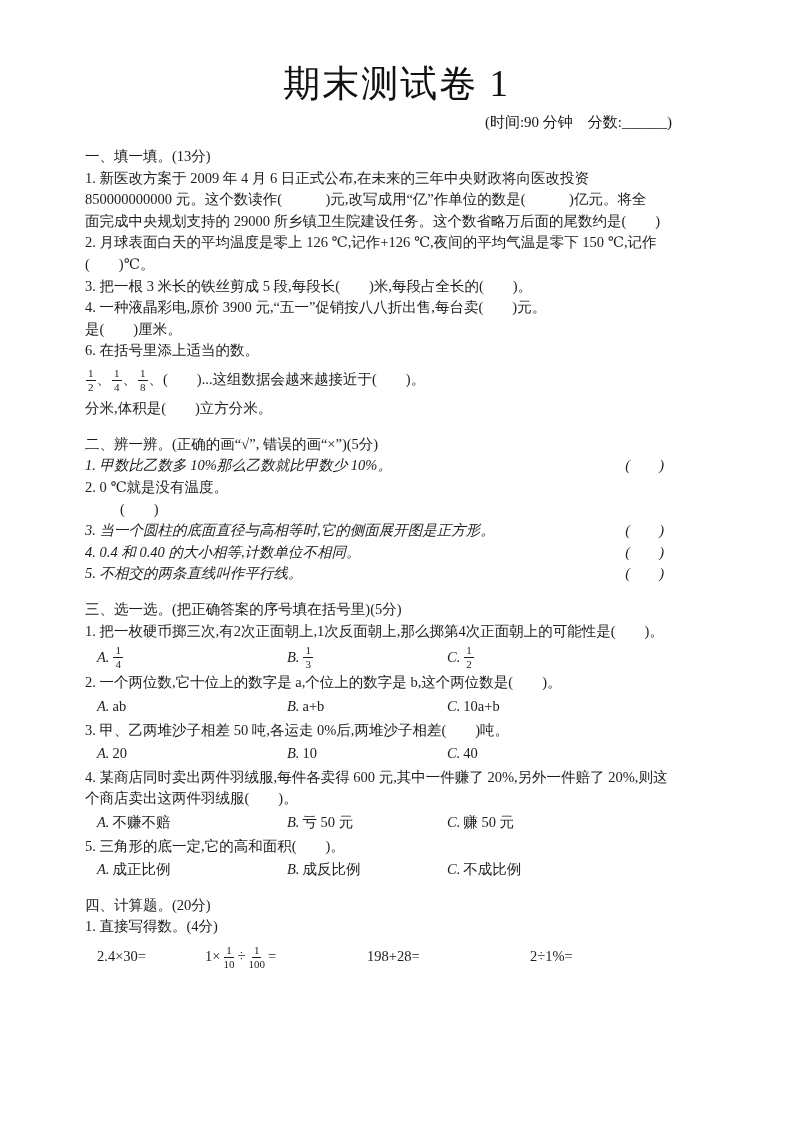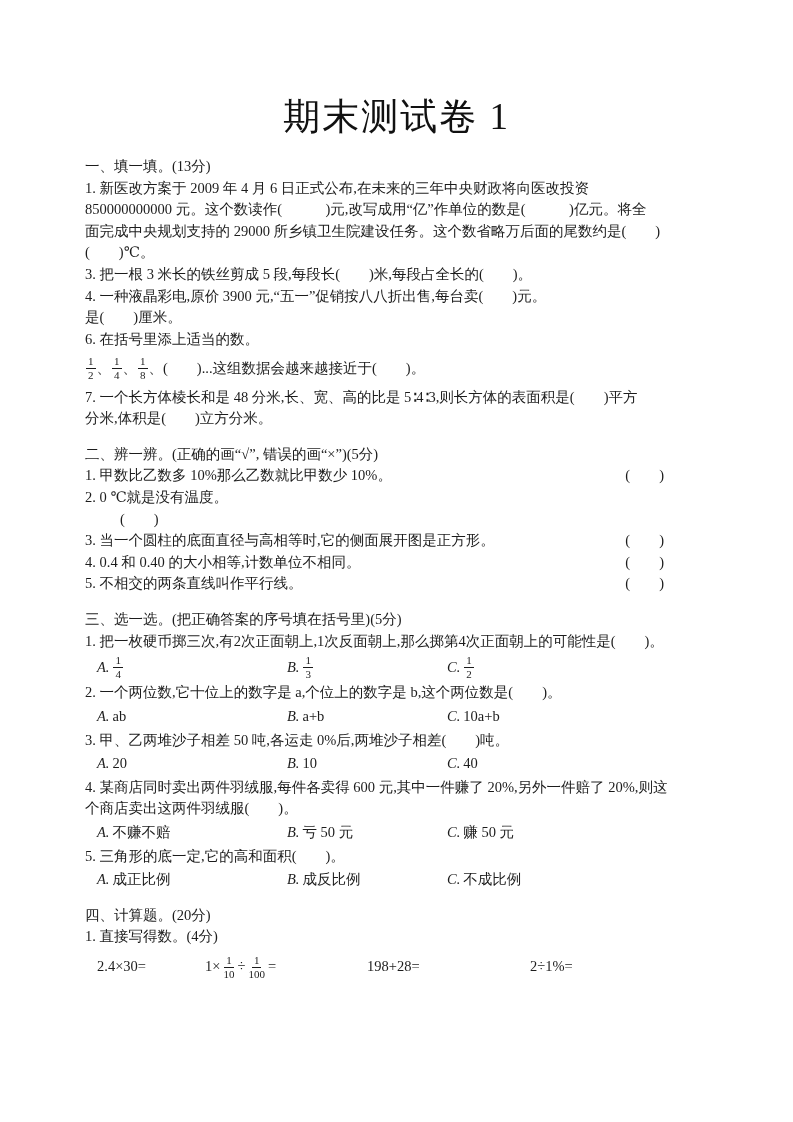--- a/index.html
+++ b/index.html
@@ -3,32 +3,32 @@
 <meta charset="utf-8">
 <style>
   html,body{margin:0;padding:0;background:#e8e8e8;}
   .page{
     width:793px;height:1122px;background:#ffffff;margin:0 auto;
     position:relative;overflow:hidden;
     font-family:"Liberation Serif","DejaVu Serif",serif;
     color:#1c1c1c;font-size:14.5px;
   }
   .title{
-    margin:0;padding-top:92px;text-align:center;
+    margin:0;padding-top:59px;text-align:center;
     font-size:37px;font-weight:500;letter-spacing:2px;color:#111;
   }
   .meta{
     text-align:right;padding-right:121px;font-size:15px;margin-top:4px;color:#161616;
   }
   .content{margin:14px 83px 0 85px;line-height:21.6px;}
   .ln{white-space:nowrap;}
   .sec-head{margin-top:14px;}
   .indent35{padding-left:35px;}
   
-  .tfrow{display:flex;justify-content:space-between;padding-right:46px;}
+  .tfrow{display:flex;justify-content:space-between;padding-right:46px;font-style:italic;}
   
   .opts{display:flex;align-items:center;padding-left:12px;margin:2px 0;}
   .opt{display:inline-flex;align-items:center;gap:3px;}
   .opt-a{width:190px;}
   .opt-b{width:160px;}
   .opt i{font-style:italic;font-family:"Liberation Serif",serif;}
   
   .frac{
     display:inline-flex;flex-direction:column;align-items:center;
     vertical-align:-6px;font-size:11px;line-height:1.15;margin:0 1px;
@@ -41,27 +41,29 @@
   .calc-1{width:108px;padding-left:12px;}
   .calc-2{width:162px;display:inline-flex;align-items:center;}
   .calc-3{width:163px;}
 </style>
 </head>
 <body>
 
 <div class="page">
 
   <h1 class="title">期末测试卷 1</h1>
+  <div class="meta">(时间:90 分钟　分数:______)</div>
 
   <div class="content">
 
     <div class="ln sec-head">一、填一填。(13分)</div>
     <div class="ln">1. 新医改方案于 2009 年 4 月 6 日正式公布,在未来的三年中央财政将向医改投资</div>
     <div class="ln">850000000000 元。这个数读作(　　　)元,改写成用“亿”作单位的数是(　　　)亿元。将全</div>
     <div class="ln">面完成中央规划支持的 29000 所乡镇卫生院建设任务。这个数省略万后面的尾数约是(　　)</div>
+    <div class="ln">2. 月球表面白天的平均温度是零上 126 ℃,记作+126 ℃,夜间的平均气温是零下 150 ℃,记作</div>
     <div class="ln">(　　)℃。</div>
     <div class="ln">3. 把一根 3 米长的铁丝剪成 5 段,每段长(　　)米,每段占全长的(　　)。</div>
     <div class="ln">4. 一种液晶彩电,原价 3900 元,“五一”促销按八八折出售,每台卖(　　)元。</div>
     <div class="ln">是(　　)厘米。</div>
     <div class="ln">6. 在括号里添上适当的数。</div>
 
     <div class="ln fracline">
       <span class="frac">
           <span class="num">1</span>
           <span class="den">2</span>
@@ -73,21 +75,20 @@
         </span>
       <span>、</span>
       <span class="frac">
           <span class="num">1</span>
           <span class="den">8</span>
         </span>
       <span>、</span>
       <span>(　　)...这组数据会越来越接近于(　　)。</span>
     </div>
 
-    <div class="ln">7. 一个长方体棱长和是 48 分米,长、宽、高的比是 5∶4∶3,则长方体的表面积是(　　)平方</div>
     <div class="ln">分米,体积是(　　)立方分米。</div>
 
     <div class="ln sec-head">二、辨一辨。(正确的画“√”, 错误的画“×”)(5分)</div>
     <div class="ln tfrow">
       <span>1. 甲数比乙数多 10%那么乙数就比甲数少 10%。</span>
       <span>(　　)</span>
     </div>
     <div class="ln">2. 0 ℃就是没有温度。</div>
     <div class="ln indent35">(　　)</div>
     <div class="ln tfrow">

